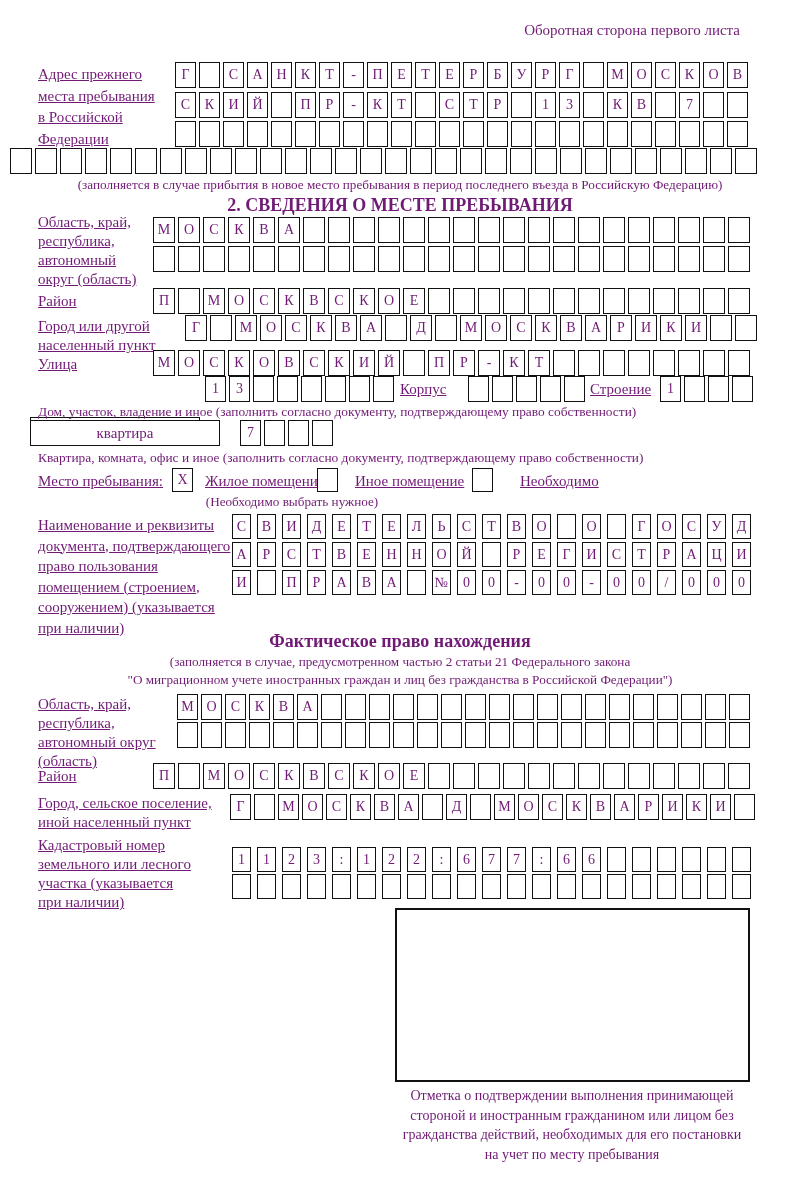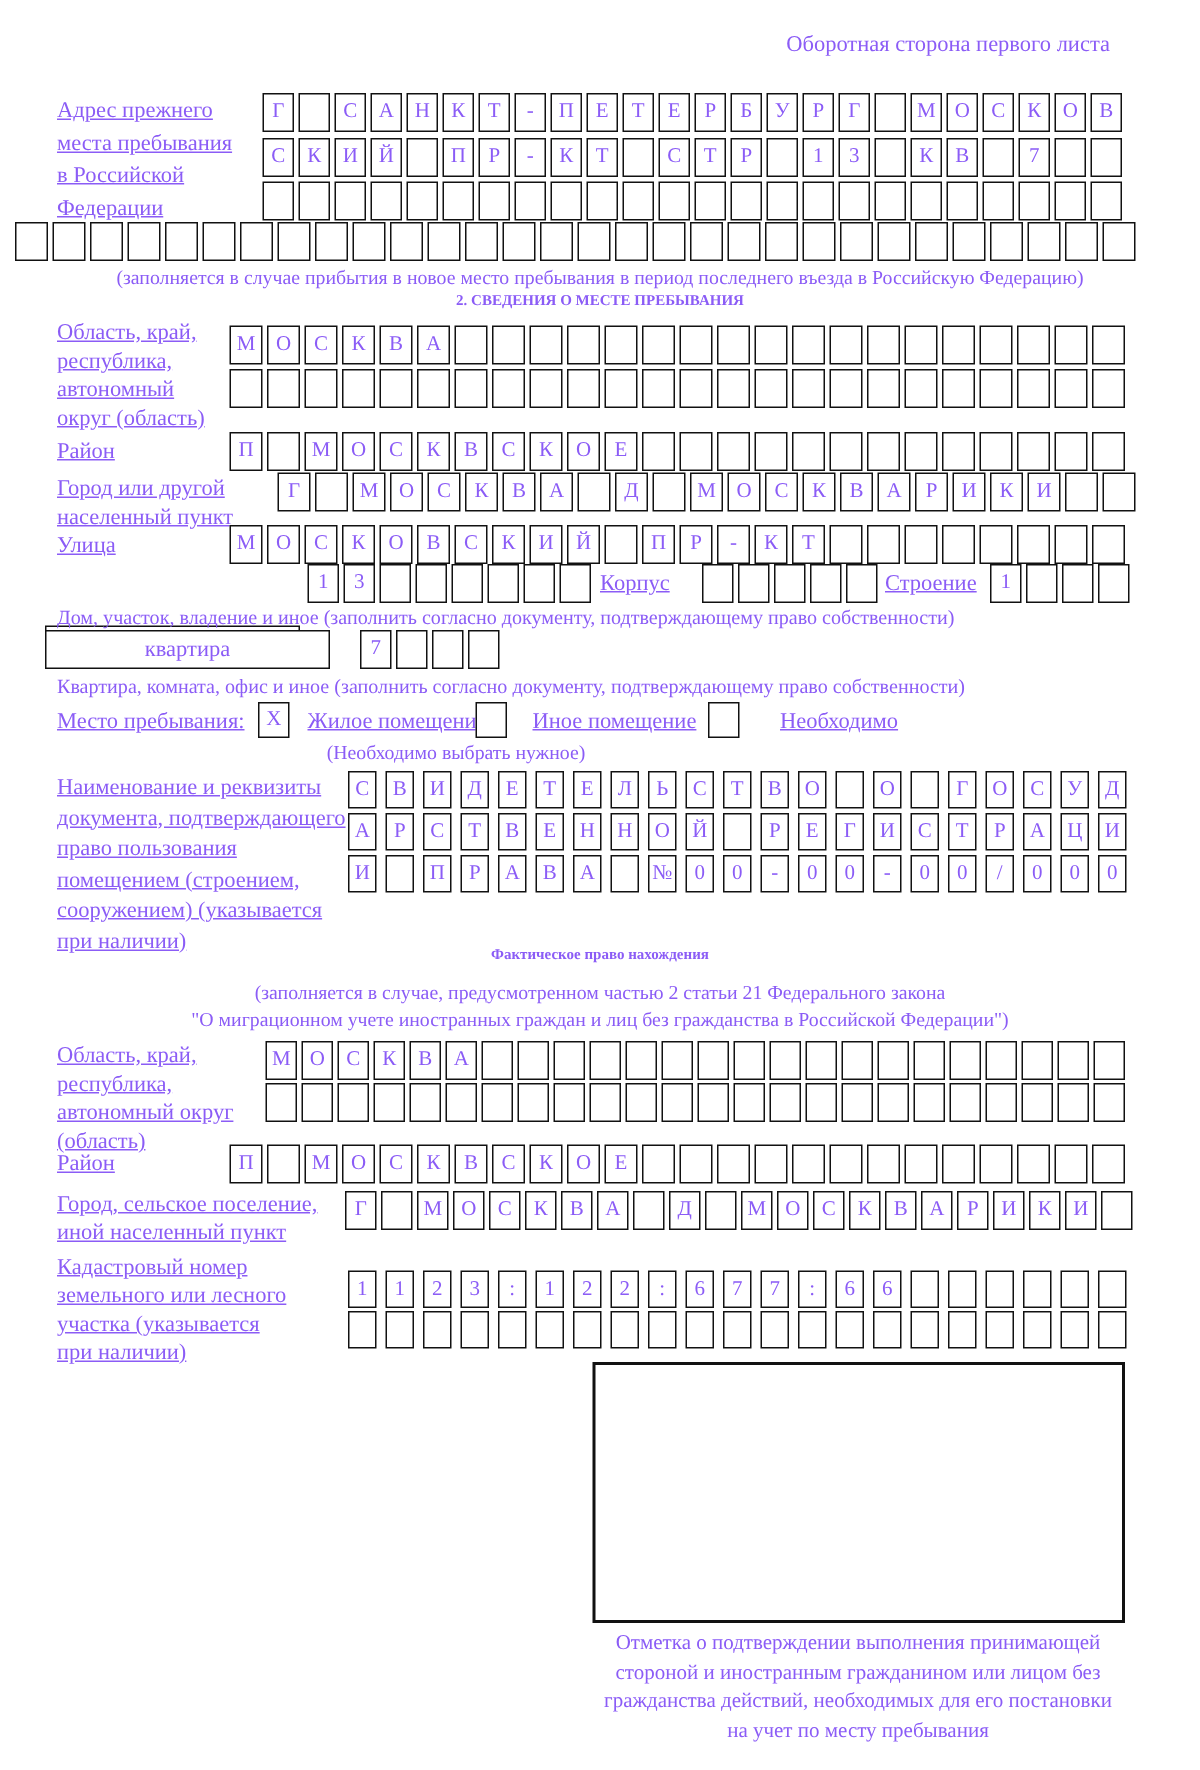--- a/index.html
+++ b/index.html
@@ -1,19 +1,19 @@
 <!DOCTYPE html>
 <html><head>
 <meta charset="utf-8">
 <style>
   html,body{margin:0;padding:0;background:#fff;}
   #page{position:relative;width:800px;height:1180px;background:#fff;
-        font-family:"Liberation Serif","DejaVu Serif",serif;color:#8b5cf6;overflow:hidden;}
+        font-family:"Liberation Serif","DejaVu Serif",serif;color:#701a75;overflow:hidden;}
   .lbl{position:absolute;font-size:15px;line-height:21px;white-space:nowrap;text-decoration:underline;}
-  .title{position:absolute;left:0;width:800px;text-align:center;font-weight:bold;font-size:10px;}
+  .title{position:absolute;left:0;width:800px;text-align:center;font-weight:bold;font-size:18px;}
   .note-c{position:absolute;text-align:center;font-size:13.2px;line-height:17px;}
   .note-l{position:absolute;font-size:13.4px;white-space:nowrap;}
   .note-right{position:absolute;text-align:right;font-size:15px;}
   .cells{position:absolute;display:flex;gap:3px;}
   .cell{box-sizing:border-box;width:21px;height:26px;border:1.6px solid #111;background:#fff;
         display:flex;align-items:center;justify-content:center;font-size:14px;}
   .cells.wide .cell{width:22px;}
   .cells.sp{gap:6px;}
   .cells.sp .cell{width:19px;height:25px;}
   .wbox{position:absolute;box-sizing:border-box;height:26px;border:1.8px solid #111;
@@ -49,21 +49,21 @@
   #kv-box{left:30px;top:420px;width:190px;}
   #kv-cells{left:240px;top:420px;}
   #kv-note{left:38px;top:450px;}
   #mesto-label{left:38px;top:471px;}
   #opt0-box{left:172px;top:468px;}
   #opt0-label{left:205px;top:471px;}
   #opt1-box{left:317px;top:468px;}
   #opt1-label{left:355px;top:471px;}
   #opt2-box{left:472px;top:468px;}
   #opt2-label{left:520px;top:471px;}
-  #mesto-note{left:104px;top:493px;width:400px;}
+  #mesto-note{left:92px;top:493px;width:400px;}
   #doc-label{left:38px;top:515px;line-height:20.5px;}
   #doc-r1{left:232px;top:514px;}
   #doc-r2{left:232px;top:542px;}
   #doc-r3{left:232px;top:570px;}
   #fact-title{top:631px;}
   #fact-note1{left:0;top:653px;width:800px;}
   #fact-note2{left:0;top:671px;width:800px;}
   #f-oblast-label{left:38px;top:695px;line-height:19px;}
   #f-oblast-r1{left:177px;top:694px;}
   #f-oblast-r2{left:177px;top:722px;}

